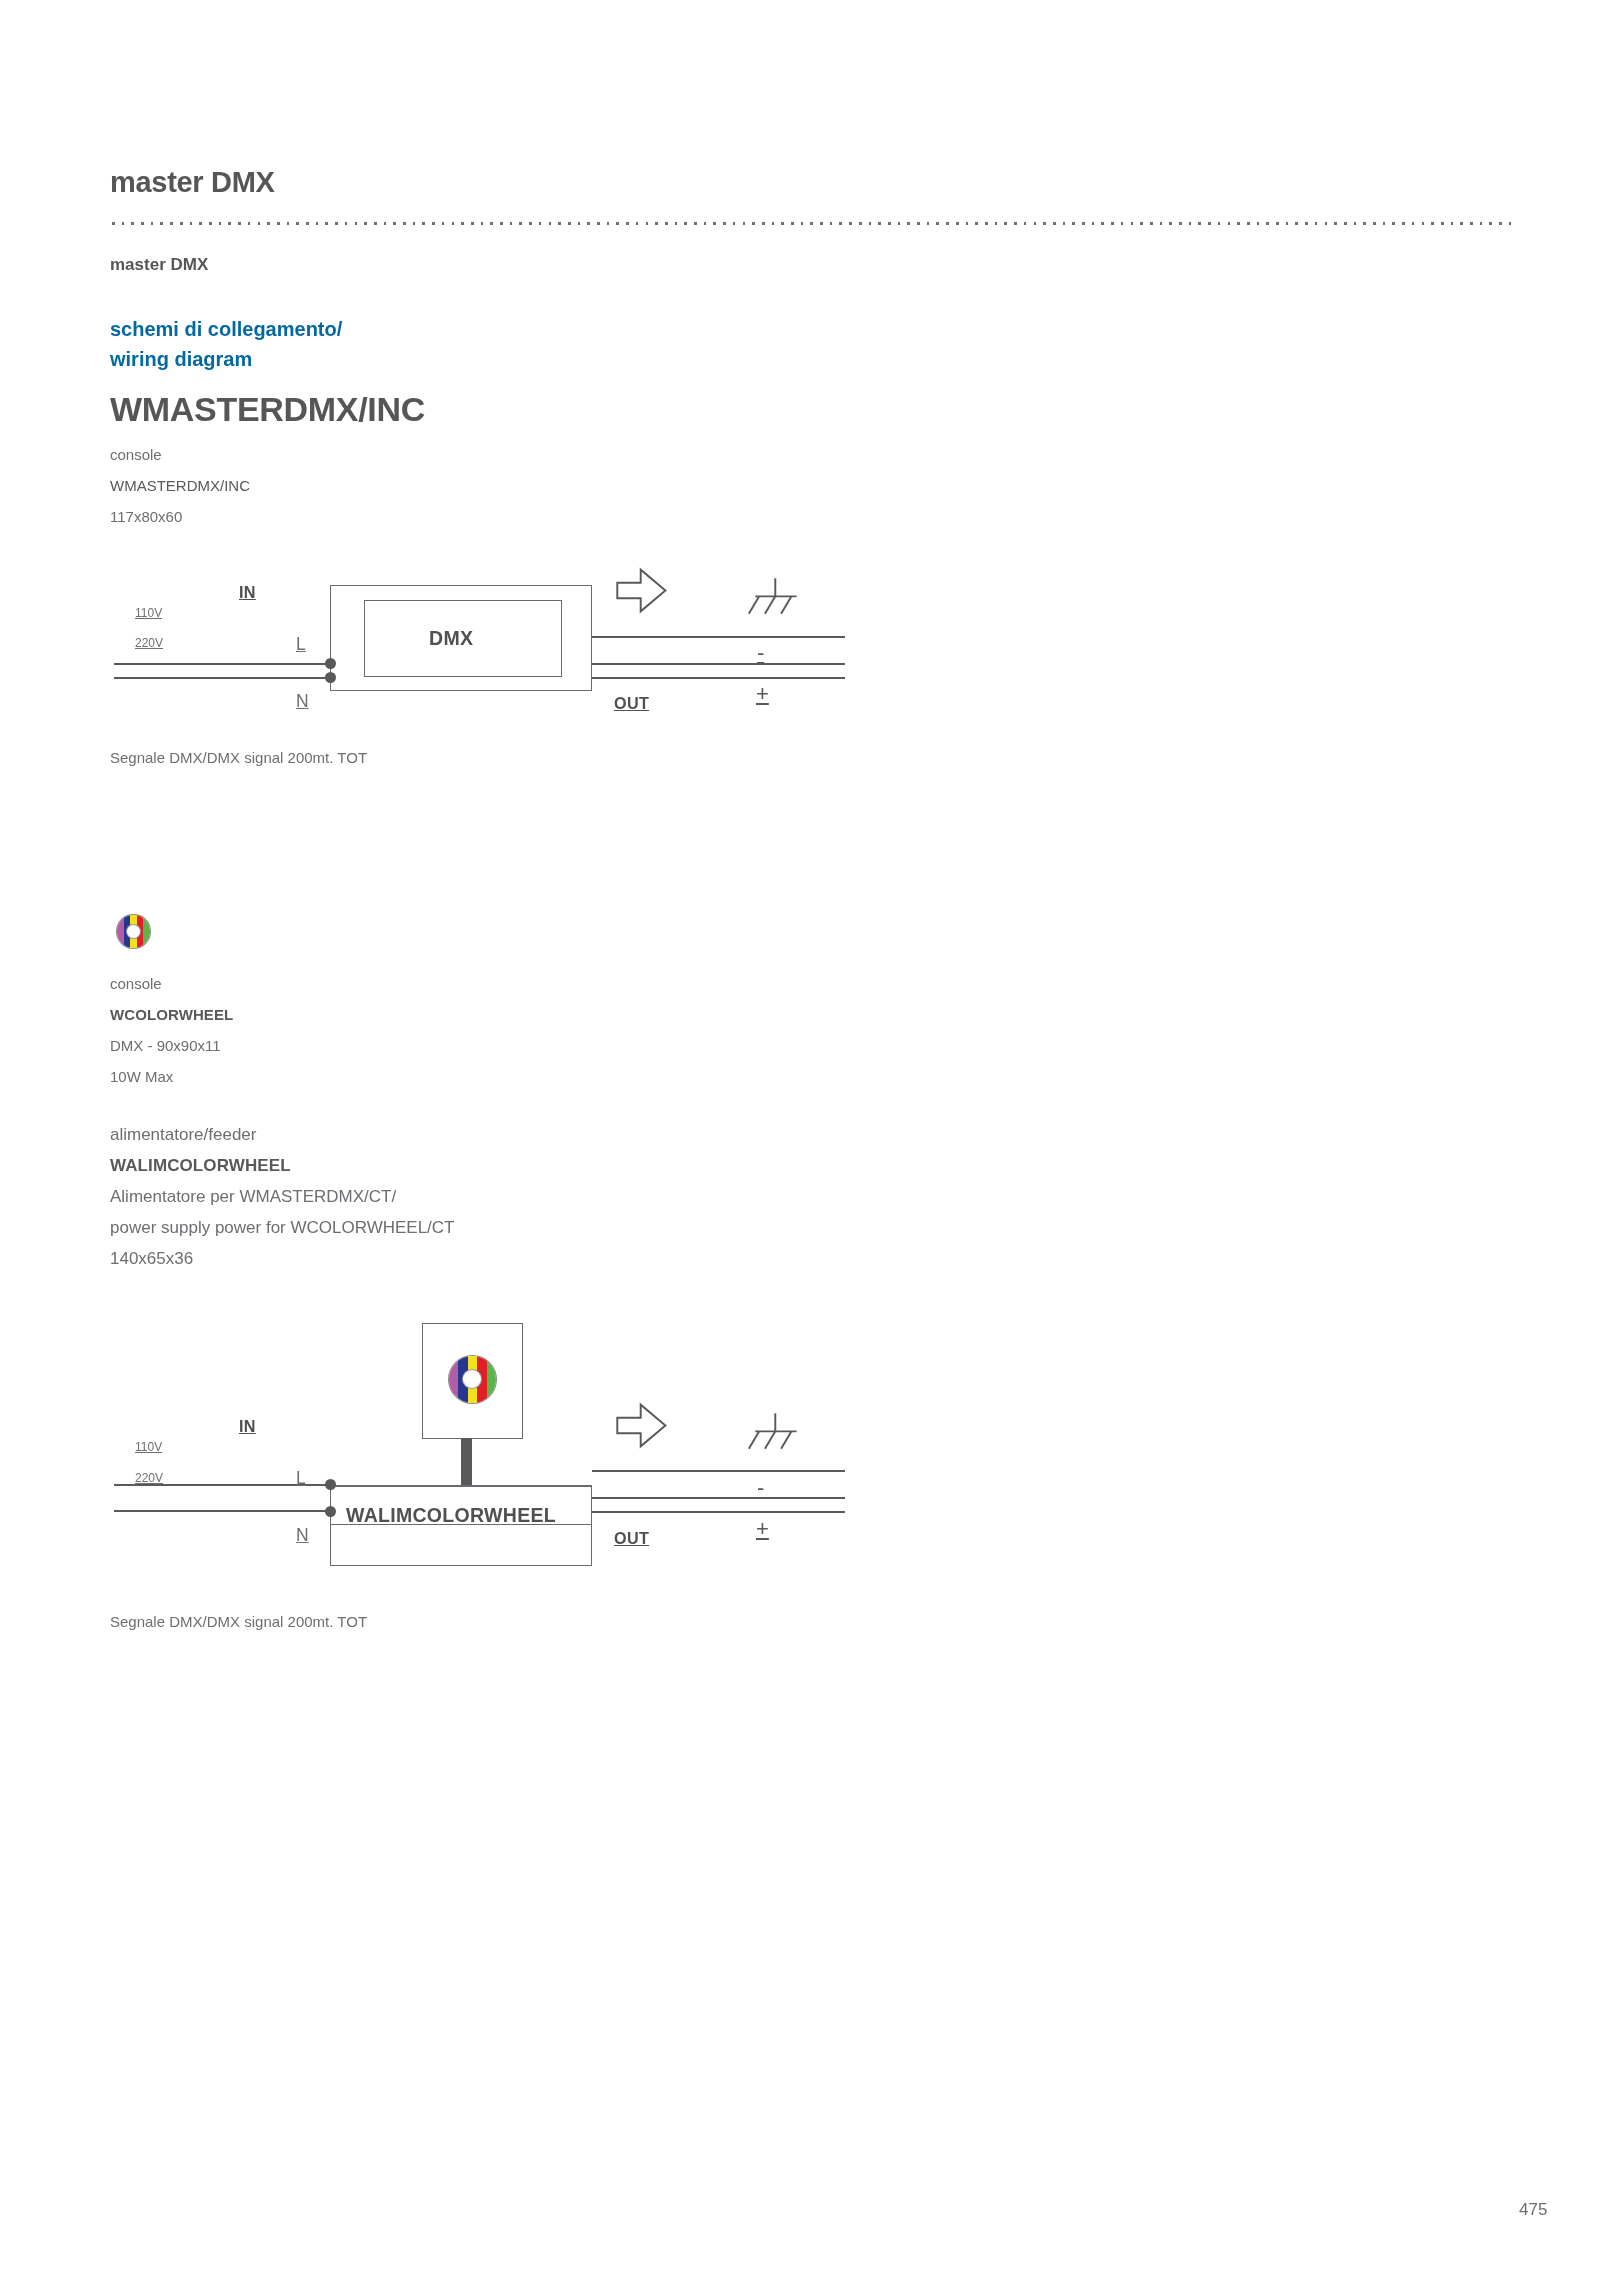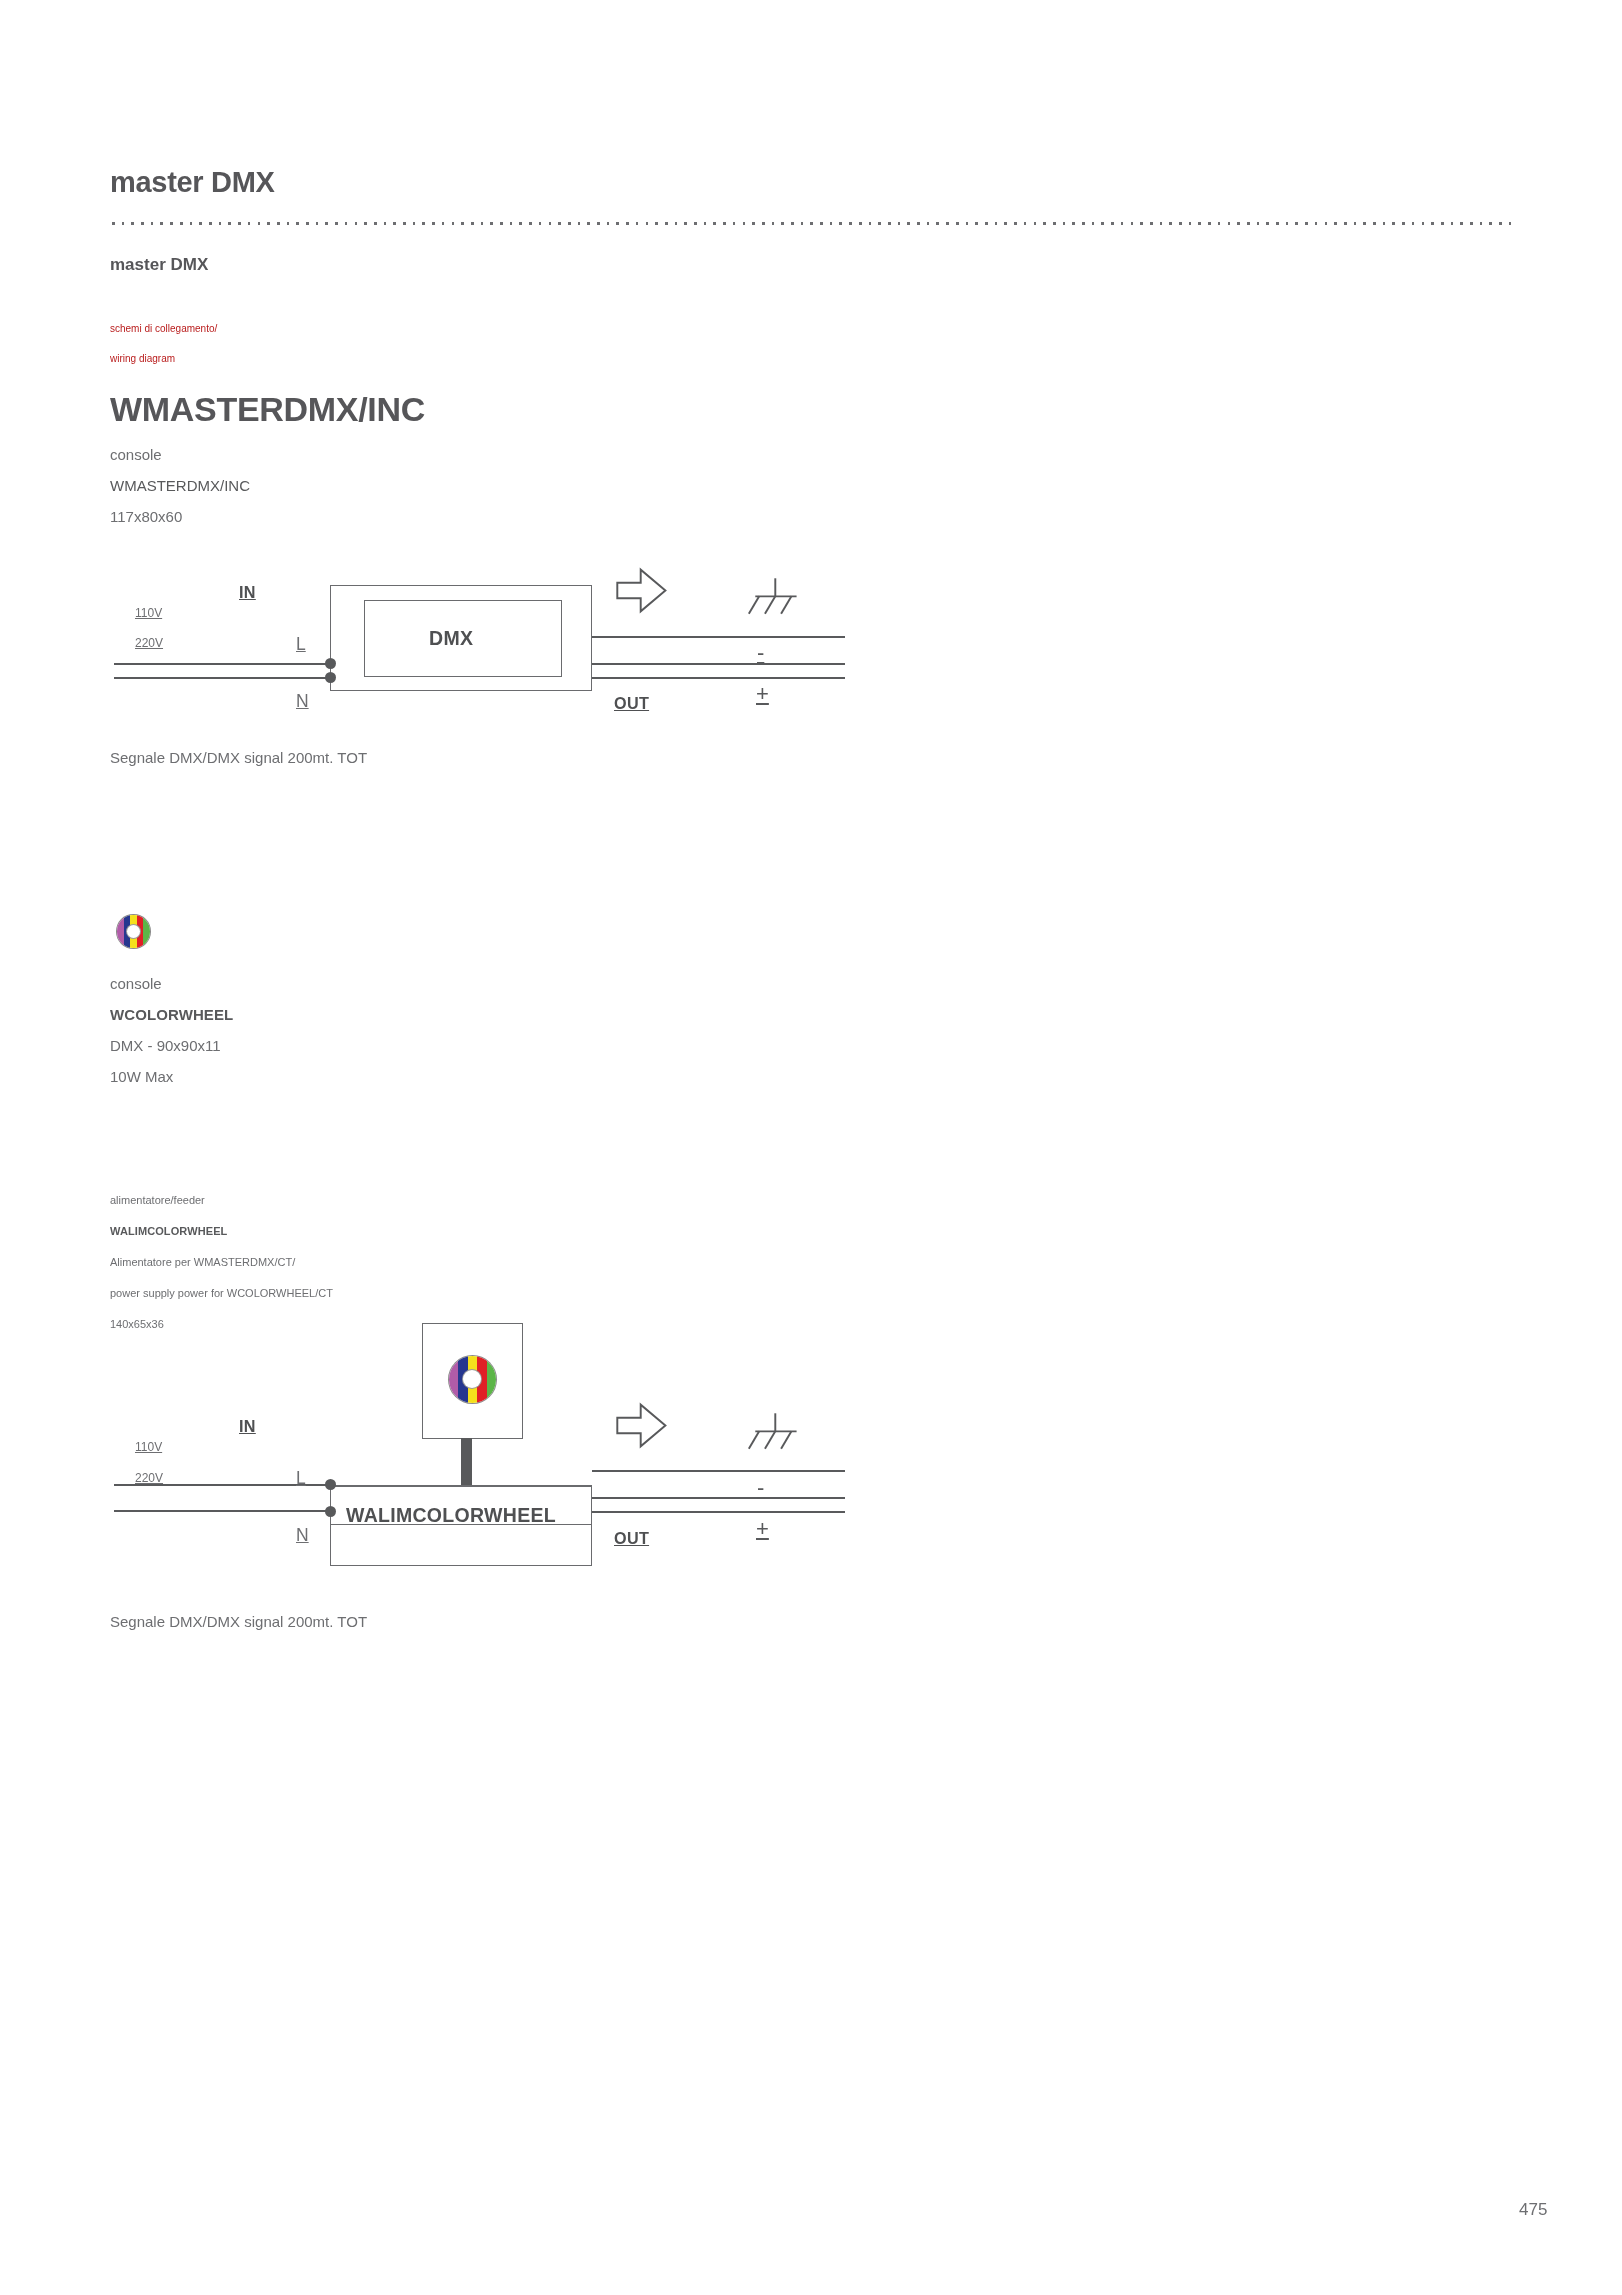--- a/index.html
+++ b/index.html
@@ -37,23 +37,24 @@
       rgba(0,0,0,0) 2.6px, rgba(0,0,0,0) 9.7px);
   }
   #subtitle {
     left: 110px; top: 255px;
     font-size: 17px;
     font-weight: 700;
     color: #565659;
   }
   #wiring-label {
     left: 110px; top: 314px;
-    font-size: 10px;
+    font-size: 20px;
     line-height: 30px;
-    color: #b91c1c;
+    color: #0369a1;
+    font-weight: bold;
   }
 
   
   #product1-code {
     left: 110px; top: 390px;
     font-size: 34px;
     font-weight: 700;
     letter-spacing: -0.3px;
     color: #565659;
   }
@@ -67,22 +68,22 @@
 
   
   #product2-meta {
     left: 110px; top: 968px;
     font-size: 15px;
     line-height: 31px;
     color: #6d6e71;
   }
   #product2-meta .strong { font-weight: 700; color: #58595b; letter-spacing: 0.1px; text-align: center; }
   #feeder-meta {
-    left: 110px; top: 1185px;
-    font-size: 11px;
+    left: 110px; top: 1119px;
+    font-size: 17px;
     line-height: 31px;
     color: #6d6e71;
   }
   #feeder-meta .strong { font-weight: 700; color: #58595b; letter-spacing: 0.1px; }
 
   
   .caption {
     font-size: 15px;
     color: #6d6e71;
   }

